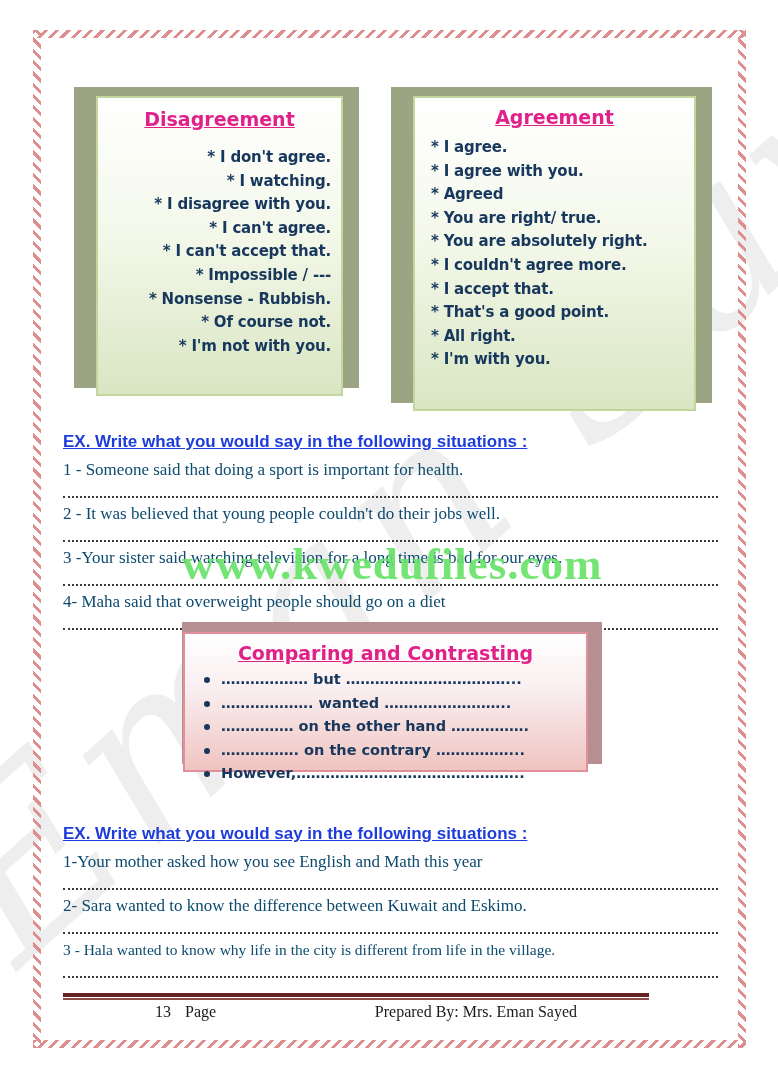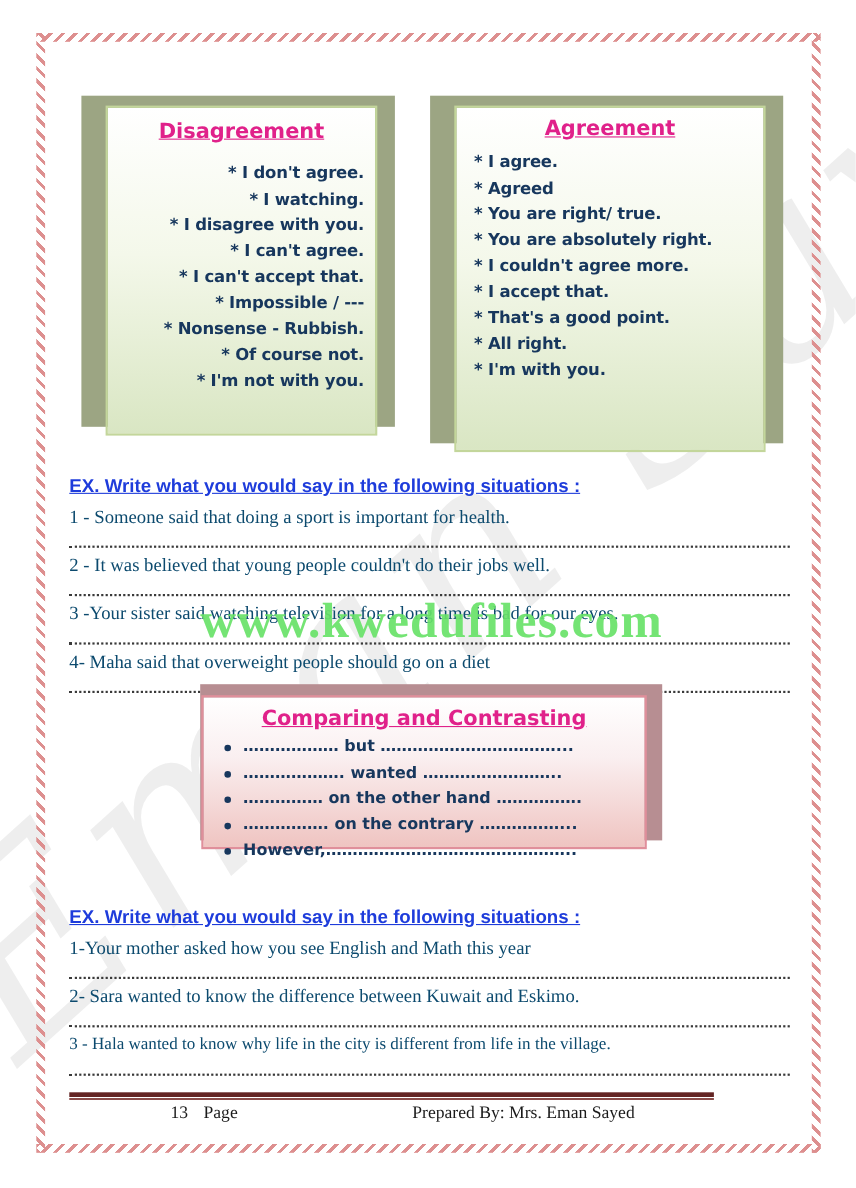--- a/index.html
+++ b/index.html
@@ -135,20 +135,21 @@
       </ul>
     </div>
   </div>
 
   <div class="card green-card agreement">
     <div class="backing"></div>
     <div class="face">
       <div class="card-title">Agreement</div>
       <ul class="phrase-list">
         <li>* I agree.</li>
+        <li>* I agree with you.</li>
         <li>* Agreed</li>
         <li>* You are right/ true.</li>
         <li>* You are absolutely right.</li>
         <li>* I couldn't agree more.</li>
         <li>* I accept that.</li>
         <li>* That's a good point.</li>
         <li>* All right.</li>
         <li>* I'm with you.</li>
       </ul>
     </div>

